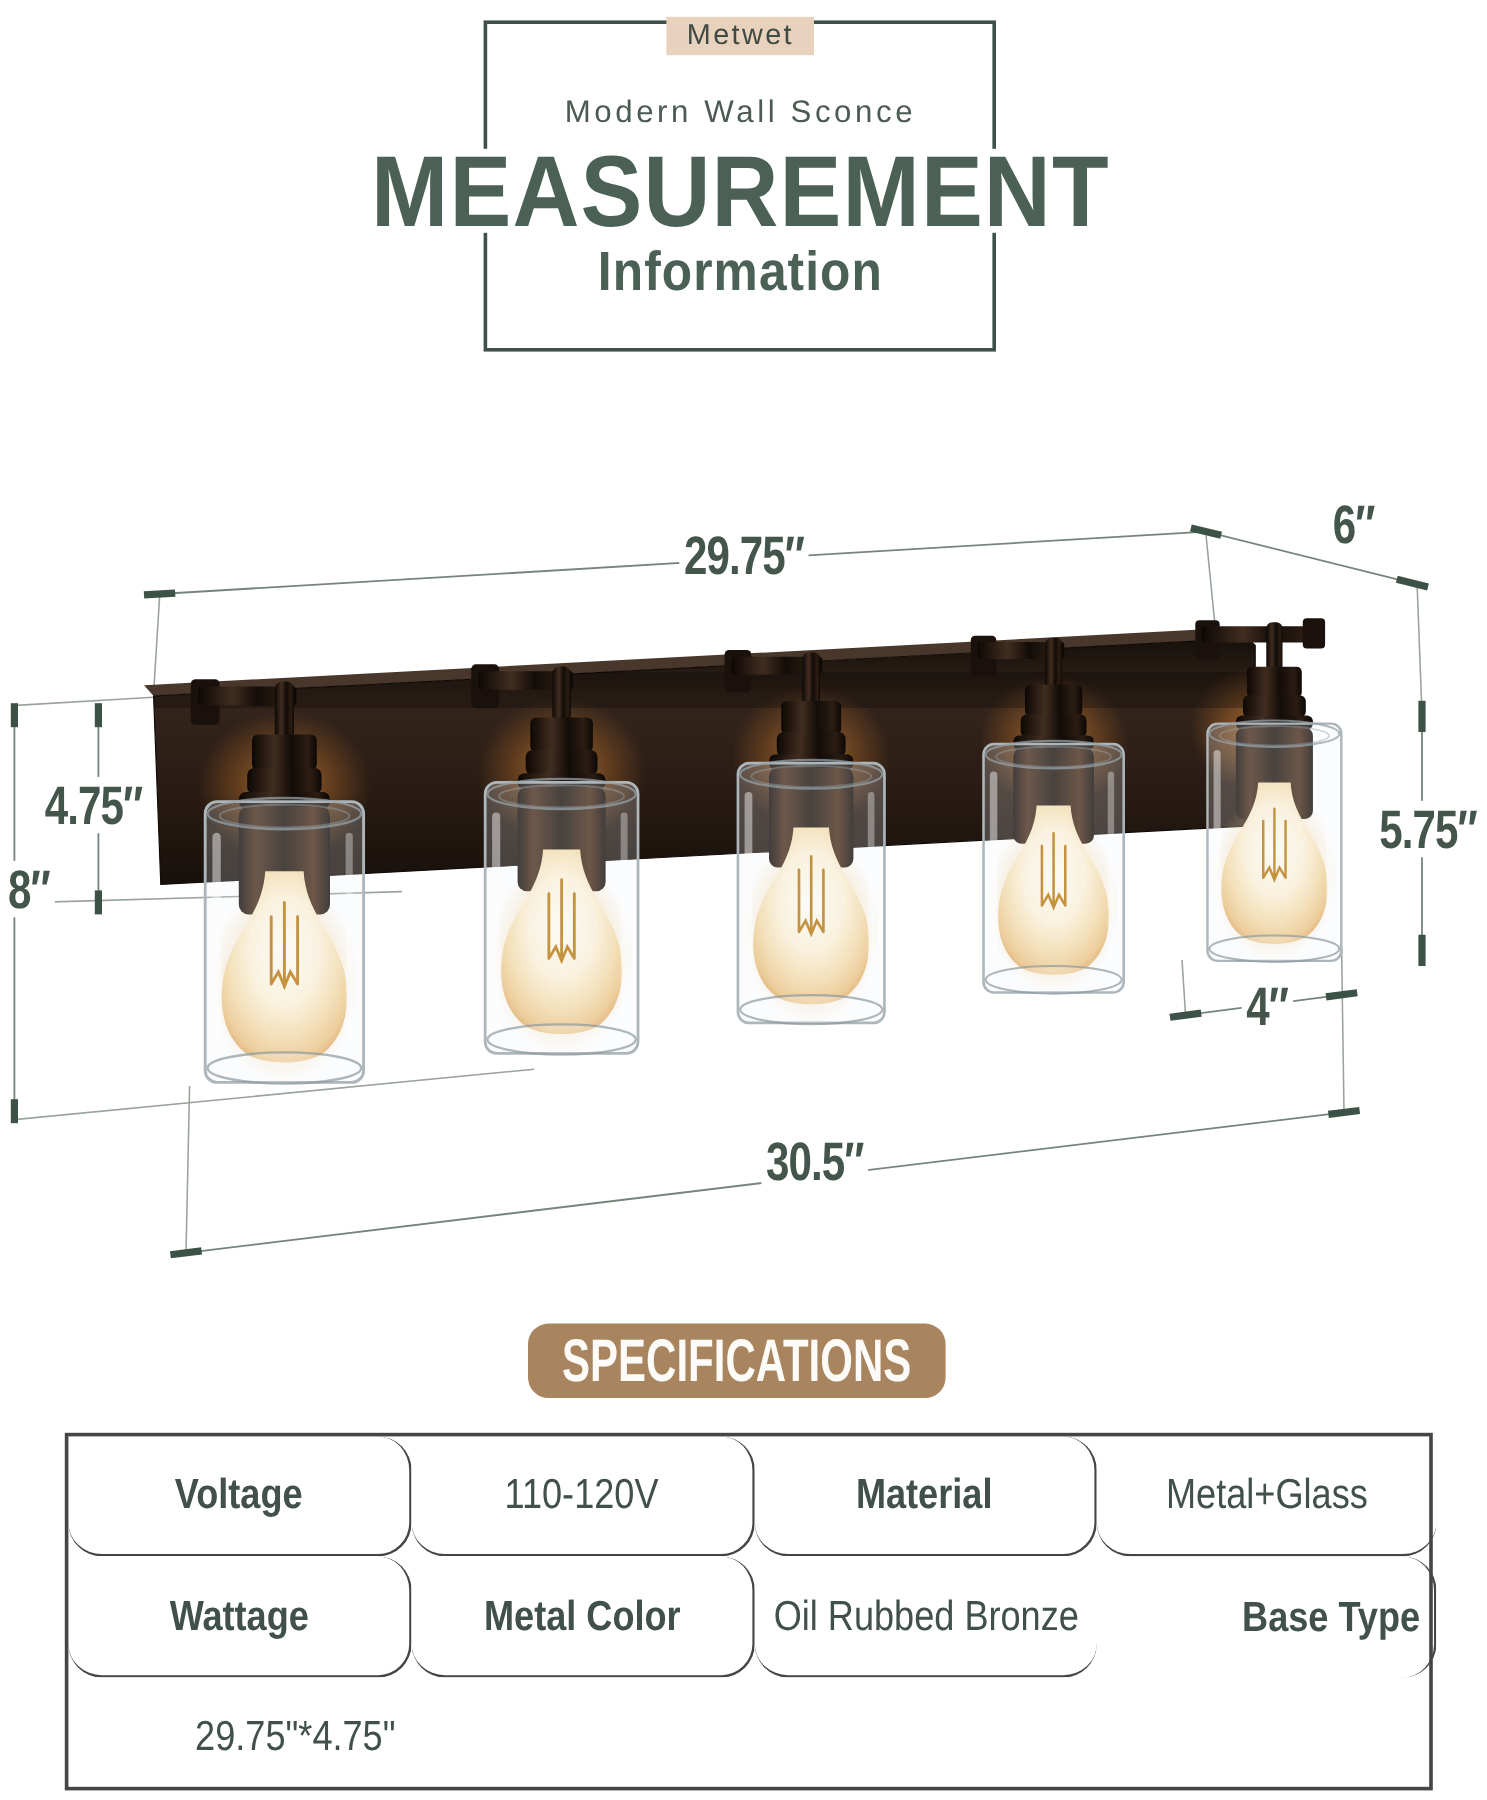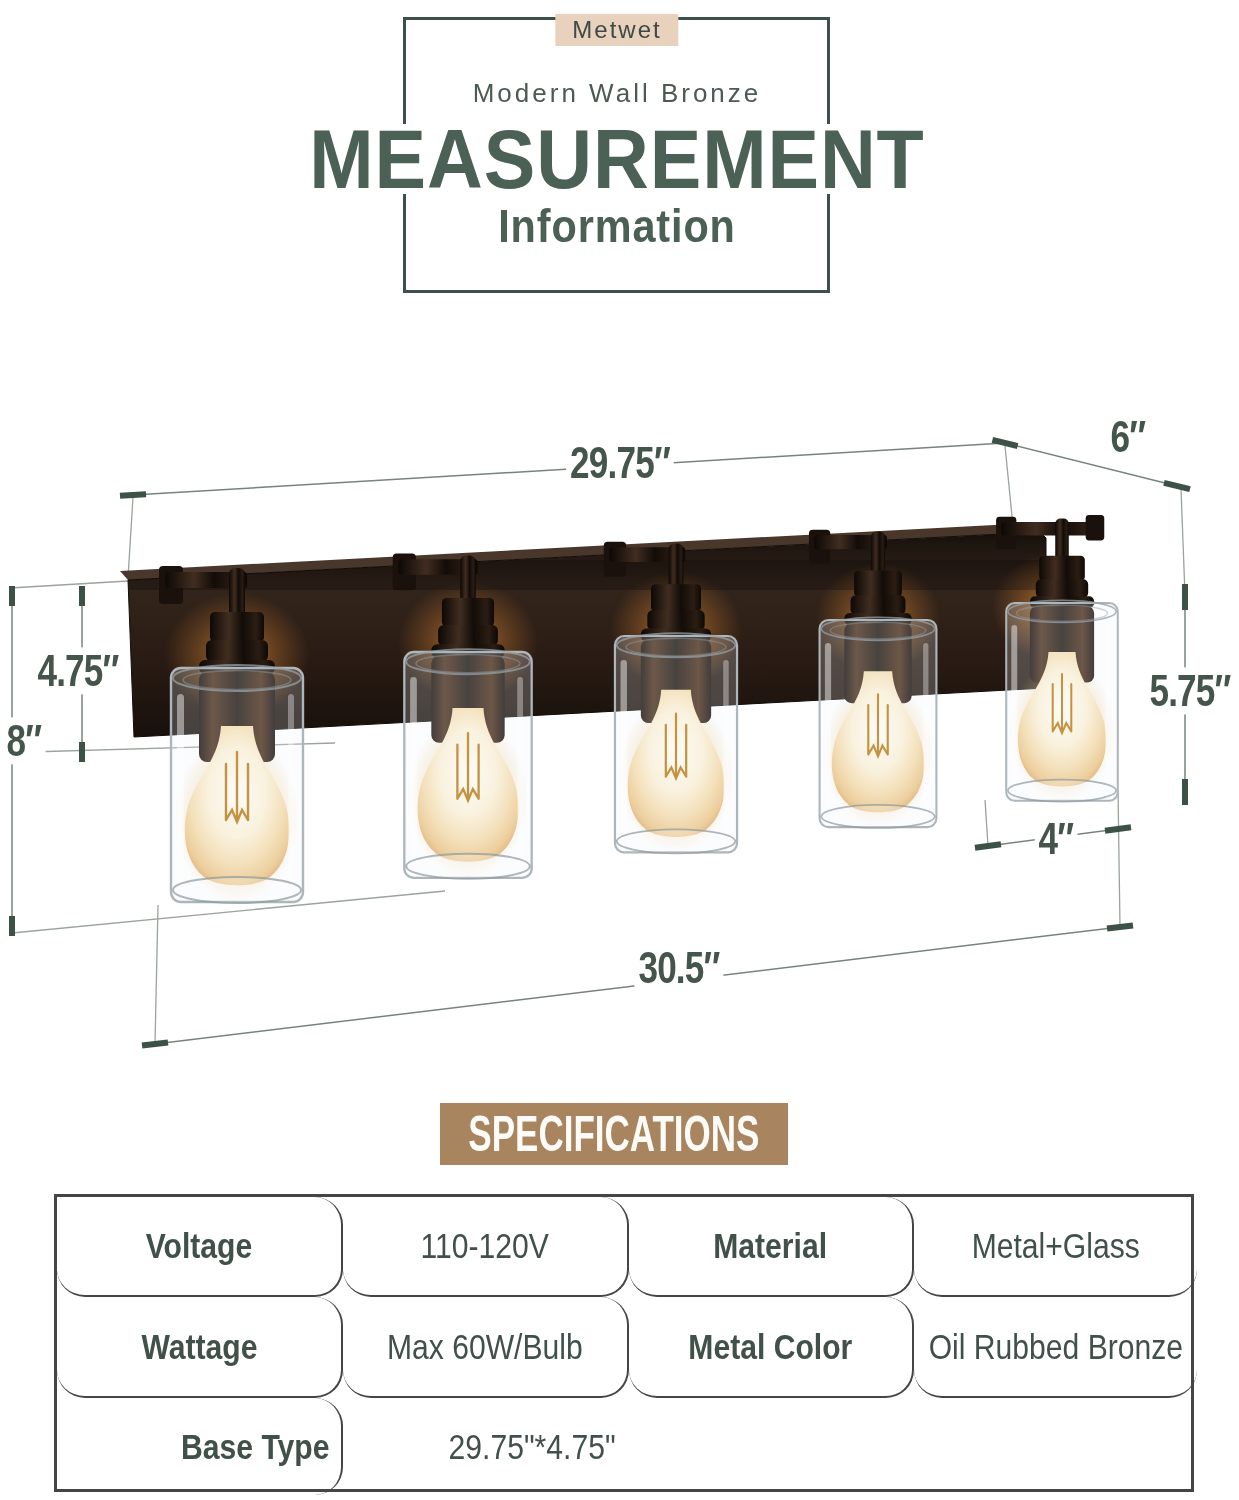--- a/index.html
+++ b/index.html
@@ -42,21 +42,21 @@
   
   .dim{
     position:absolute;z-index:4;color:var(--dim-text);
     font-size:45px;font-weight:700;letter-spacing:-1px;line-height:1.05;
     background:#fff;padding:0 5px;white-space:nowrap;
     transform:translate(-50%,-50%) scaleX(.78);
   }
   
   .spec-head{
     position:absolute;left:440px;top:1103px;width:348px;height:62px;z-index:3;
-    background:var(--brown);display:flex;align-items:center;justify-content:center;
+    background:var(--brown);display:flex;align-items:center;justify-content:center;border-radius:17px;
   }
   .spec-head span{
     color:#fdfbf7;font-size:50px;font-weight:700;letter-spacing:0;
     transform:scaleX(.7);white-space:nowrap;
   }
   .spec-table{
     position:absolute;left:54px;top:1194px;width:1140px;height:298px;z-index:3;
     display:grid;grid-template-columns:286px 286px 285px 283px;
     grid-template-rows:100px 101px 97px;
     border:3px solid var(--table-border);background:#fff;
@@ -71,21 +71,21 @@
   .spec-cell.last-row{border-bottom:none;justify-content:flex-end;}
   .spec-cell.lbl{font-weight:700;}
 </style>
 </head>
 <body>
 
 <div class="page">
 
   <div class="frame"></div>
   <div class="brand-tab">Metwet</div>
-  <div class="subtitle">Modern Wall Bronze</div>
+  <div class="subtitle">Modern Wall Sconce</div>
   <div class="title-main">MEASUREMENT</div>
   <div class="title-sub">Information</div>
 
   <svg class="fixture-svg" width="1239" height="1500" viewBox="0 0 1239 1500" aria-hidden="true">
     <defs>
       <linearGradient id="plateGrad" x1="0" y1="0" x2="0" y2="1">
         <stop offset="0" stop-color="#16100b"></stop>
         <stop offset="0.25" stop-color="#34251c"></stop>
         <stop offset="0.6" stop-color="#2a1c14"></stop>
         <stop offset="1" stop-color="#17100b"></stop>
@@ -295,23 +295,20 @@
     <div class="spec-cell lbl">
         <span>Material</span>
       </div>
     <div class="spec-cell last-col">
         <span>Metal+Glass</span>
       </div>
 
     <div class="spec-cell lbl">
         <span>Wattage</span>
       </div>
-    <div class="spec-cell">
-        <span>Max 60W/Bulb</span>
-      </div>
     <div class="spec-cell lbl">
         <span>Metal Color</span>
       </div>
     <div class="spec-cell last-col">
         <span>Oil Rubbed Bronze</span>
       </div>
 
     <div class="spec-cell lbl last-row">
         <span>Base Type</span>
       </div>

